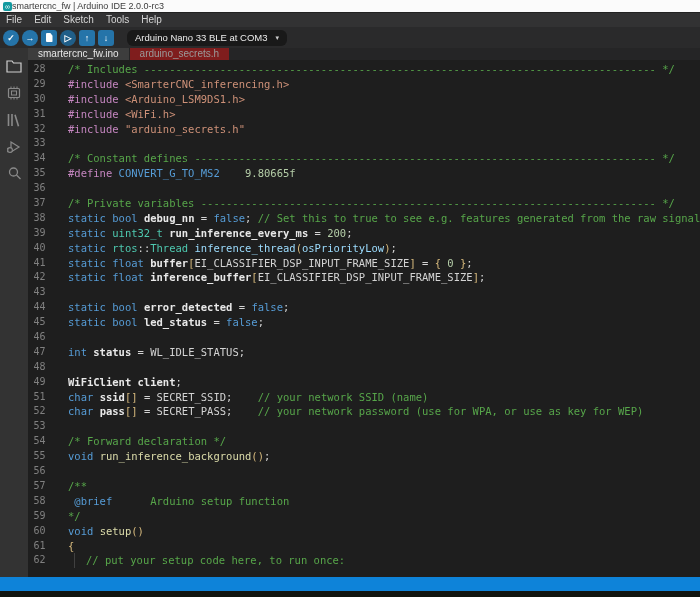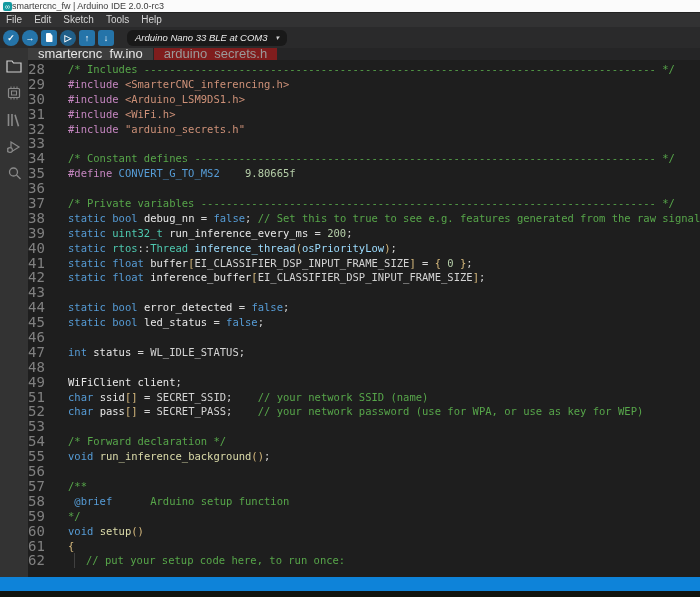--- a/index.html
+++ b/index.html
@@ -24,54 +24,54 @@
   .tbtn { width:16px; height:16px; background:#2574a9; color:#fff; display:flex;
           align-items:center; justify-content:center; font-size:9px; font-weight:bold;
           cursor:pointer; }
   .tbtn.round { border-radius:50%; }
   .tbtn.square { border-radius:3px; }
   .tbtn.muted { background:#205e88; }
   .doc-shape { width:7px; height:9px; background:#fff; border-radius:1px;
                clip-path:polygon(0 0,70% 0,100% 30%,100% 100%,0 100%); }
   .board-select { margin-left:10px; height:16px; background:#191919; border-radius:6px;
                   display:flex; align-items:center; gap:8px; padding:0 8px;
-                  font-size:9.5px; color:#ececec; cursor:pointer;font-style:italic; }
+                  font-size:9.5px; color:#ececec; cursor:pointer; }
   .board-caret { font-size:7px; color:#cfcfcf; }
 
   
   .workbench { height:529px; display:flex; }
   .activitybar { width:28px; background:#333333; display:flex; flex-direction:column;
                  align-items:center; padding-top:9px; gap:10px; }
   .abtn { width:18px; height:17px; display:flex; align-items:center; justify-content:center;
           cursor:pointer; }
   .abtn svg { display:block; }
 
   .main { flex:1; display:flex; flex-direction:column; min-width:0; }
 
   
   .tabbar { height:12px; background:#252526; display:flex; align-items:stretch; }
-  .tab { padding:0 10px; font-size:13px; line-height:12px; margin-right:1px;
+  .tab { padding:0 10px; font-size:10px; line-height:12px; margin-right:1px;
          white-space:nowrap; cursor:pointer; }
   .tab.active { background:#3d3d3d; color:#e6e6e6; }
   .tab.inactive { background:#7f1d1d; color:#9a9a9a; }
 
   
   .editor { flex:1; background:#1e1e1e; overflow:hidden;
             font-family:"DejaVu Sans Mono","Liberation Mono",monospace;
             font-size:10.5px; padding-top:2px; }
   .cl { display:flex; height:14.9px; line-height:14.9px; white-space:pre; }
-  .ln { width:40px; flex:0 0 auto; text-align:left; padding-right:17px;
-        color:#808080; font-size:14px; }
+  .ln { width:40px; flex:0 0 auto; text-align:center; padding-right:17px;
+        color:#808080; font-size:10px; }
   .code { flex:1; white-space:pre; }
   .k  { color:#569CD6; }
   .p  { color:#C586C0; }
   .s  { color:#CE9178; }
   .c  { color:#57A64A; }
   .t  { color:#4EC9B0; }
-  .v  { color:#E8E8E8; font-weight:normal; }
+  .v  { color:#E8E8E8; font-weight:bold; }
   .lb { color:#9CDCFE; }
   .n  { color:#B5CEA8; }
   .f  { color:#DCDCAA; }
   .g  { color:#D7BA7D; }
   .w  { color:#D4D4D4; }
   .guide { display:inline-block; width:12px; height:100%; border-left:1px solid #404040;
            margin-left:6px; vertical-align:top; }
 
   
   .statusbar { height:14px; background:#0E83D9; }

